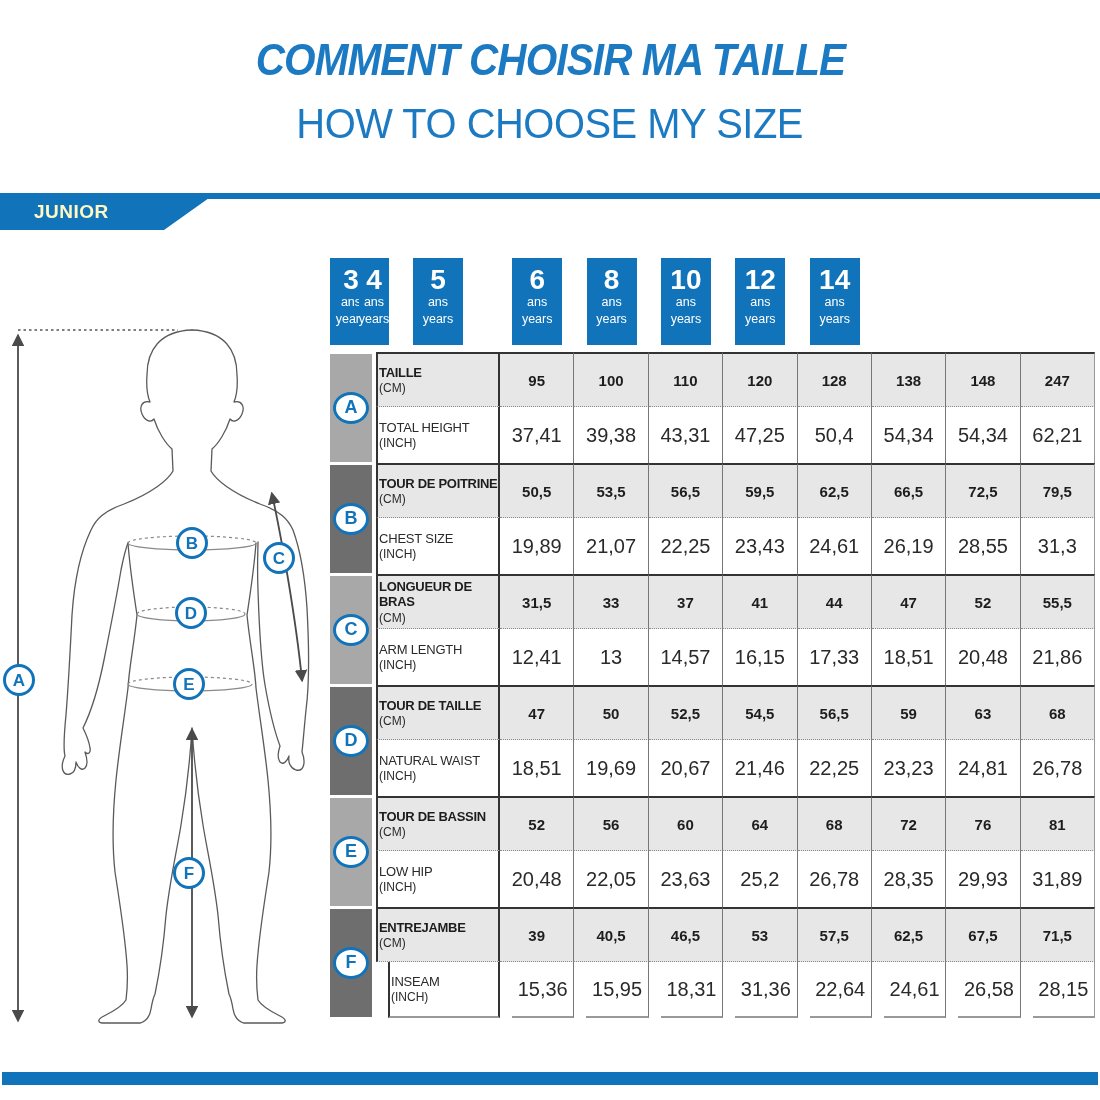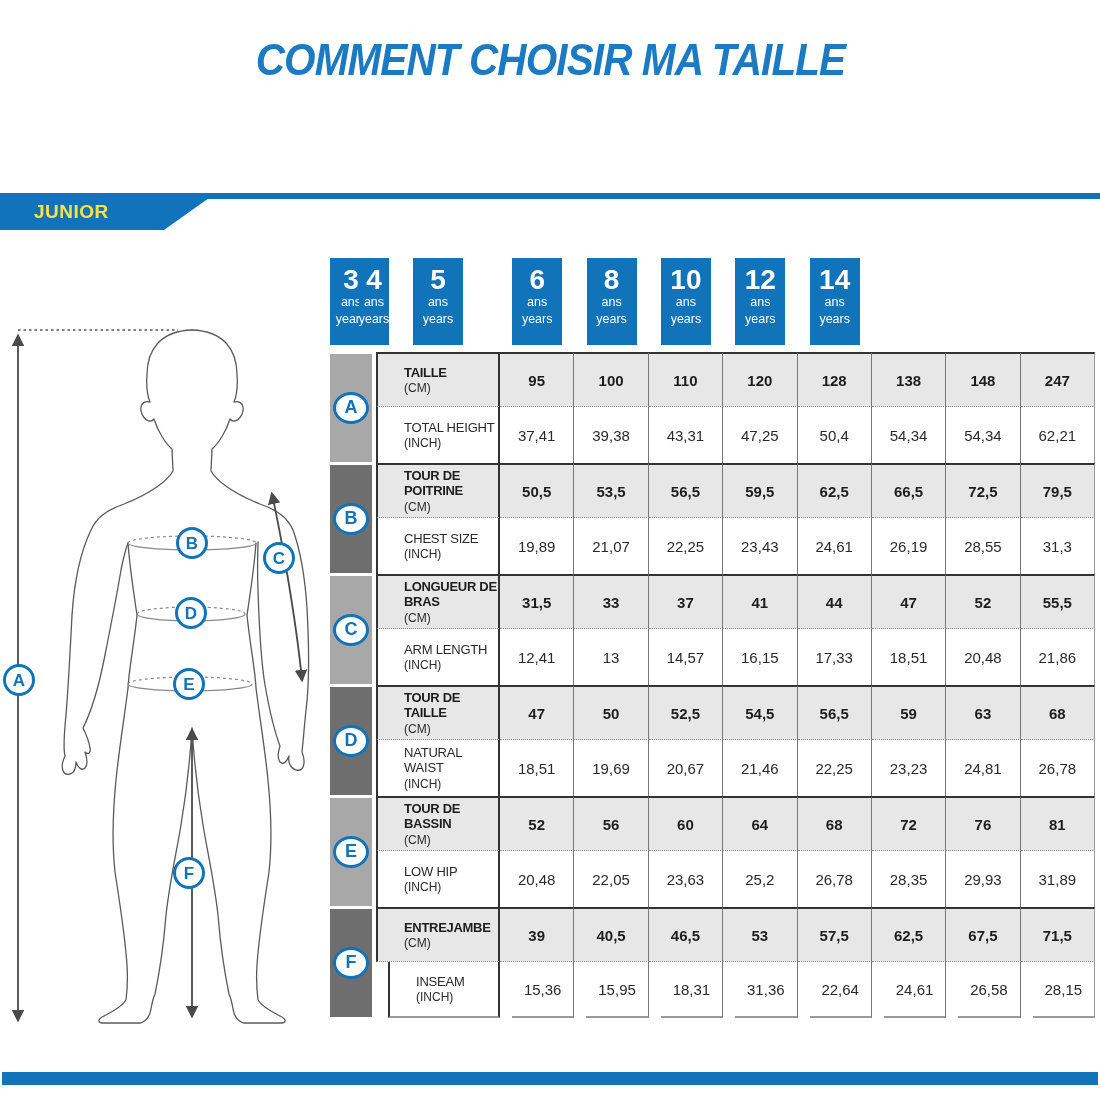--- a/index.html
+++ b/index.html
@@ -16,21 +16,21 @@
   .title-en{
     display:block;color:#1c7ac2;font-size:42px;font-weight:400;margin-top:14px;
     letter-spacing:-0.5px;white-space:nowrap;
   }
   .title-en-inner{display:inline-block;transform:scaleX(0.95);transform-origin:center;}
   
   .banner-strip{position:absolute;top:193px;left:0;width:1100px;height:6px;background:#1173b9;}
   .banner-block{
     position:absolute;top:193px;left:0;width:216px;height:37px;background:#1173b9;
     clip-path:polygon(0 0,100% 0,calc(100% - 52px) 100%,0 100%);
-    color:#fde047;font-size:19px;font-weight:bold;letter-spacing:0.5px;
+    color:#fef9c3;font-size:19px;font-weight:bold;letter-spacing:0.5px;
     line-height:37px;padding-left:34px;box-sizing:border-box;
   }
   
   .bottom-bar{position:absolute;top:1072px;left:2px;width:1096px;height:13px;background:#1173b9;}
   
   .size-table{position:absolute;left:330px;top:258px;width:765px;}
   .age-row{
     display:grid;grid-template-columns:42px 4px 124px repeat(8,74.375px);
     height:87px;margin-bottom:7px;
   }
@@ -51,43 +51,44 @@
   }
   .letter-cell.light{background:#a8a8a8;}
   .letter-cell.dark{background:#6e6e6e;}
   .gap-col{grid-row:1/3;grid-column:2;background:#ffffff;}
   .badge{
     width:30px;height:26px;background:#ffffff;border:3px solid #1173b9;border-radius:50%;
     color:#1173b9;font-size:18px;font-weight:bold;display:flex;align-items:center;justify-content:center;
   }
   .cellb{box-sizing:border-box;}
   .label-cell{
-    display:flex;flex-direction:column;justify-content:center;padding-left:26px;
+    display:flex;flex-direction:column;justify-content:center;padding-left:1px;
     border-left:2px solid #333;border-right:2px solid #333;
   }
   .row-cm{background:#e7e7e7;border-top:2px solid #333;border-bottom:1px dotted #8a8a8a;}
   .row-inch{background:#ffffff;}
   .lbl-fr{font-size:13px;font-weight:bold;color:#1d1d1d;letter-spacing:-0.3px;line-height:1.2;}
   .lbl-en{font-size:13px;font-weight:400;color:#2a2a2a;letter-spacing:-0.2px;line-height:1.2;}
   .lbl-unit{font-size:12px;font-weight:400;color:#2a2a2a;margin-top:2px;line-height:1.1;}
   .data-cell{
     display:flex;align-items:center;justify-content:center;border-right:1px solid #777;
   }
   .data-cell.last{border-right:1px solid #999;}
   .data-cell.cmv{font-size:15px;font-weight:bold;color:#1d1d1d;}
-  .data-cell.inchv{font-size:15px;font-weight:400;color:#2a2a2a;}
+  .data-cell.inchv{font-size:20px;font-weight:400;color:#2a2a2a;}
   .block.last .row-inch{border-bottom:2px solid #999;margin-left:12px;}
   
   .diagram{position:absolute;left:0;top:300px;width:340px;height:770px;}
 </style>
 </head>
 <body>
 
 <div class="titles">
   <span class="title-fr">COMMENT CHOISIR MA TAILLE</span>
+  <span class="title-en"><span class="title-en-inner">HOW TO CHOOSE MY SIZE</span></span>
 </div>
 
 <div class="banner-strip"></div>
 <div class="banner-block">JUNIOR</div>
 
 <svg class="diagram" viewBox="0 0 340 770" xmlns="http://www.w3.org/2000/svg">
   <defs>
     <marker id="arr" viewBox="0 0 10 10" refX="8" refY="5" markerWidth="7" markerHeight="7" orient="auto-start-reverse">
       <path d="M0,0 L10,5 L0,10 z" fill="#4a4a4a"></path>
     </marker>

